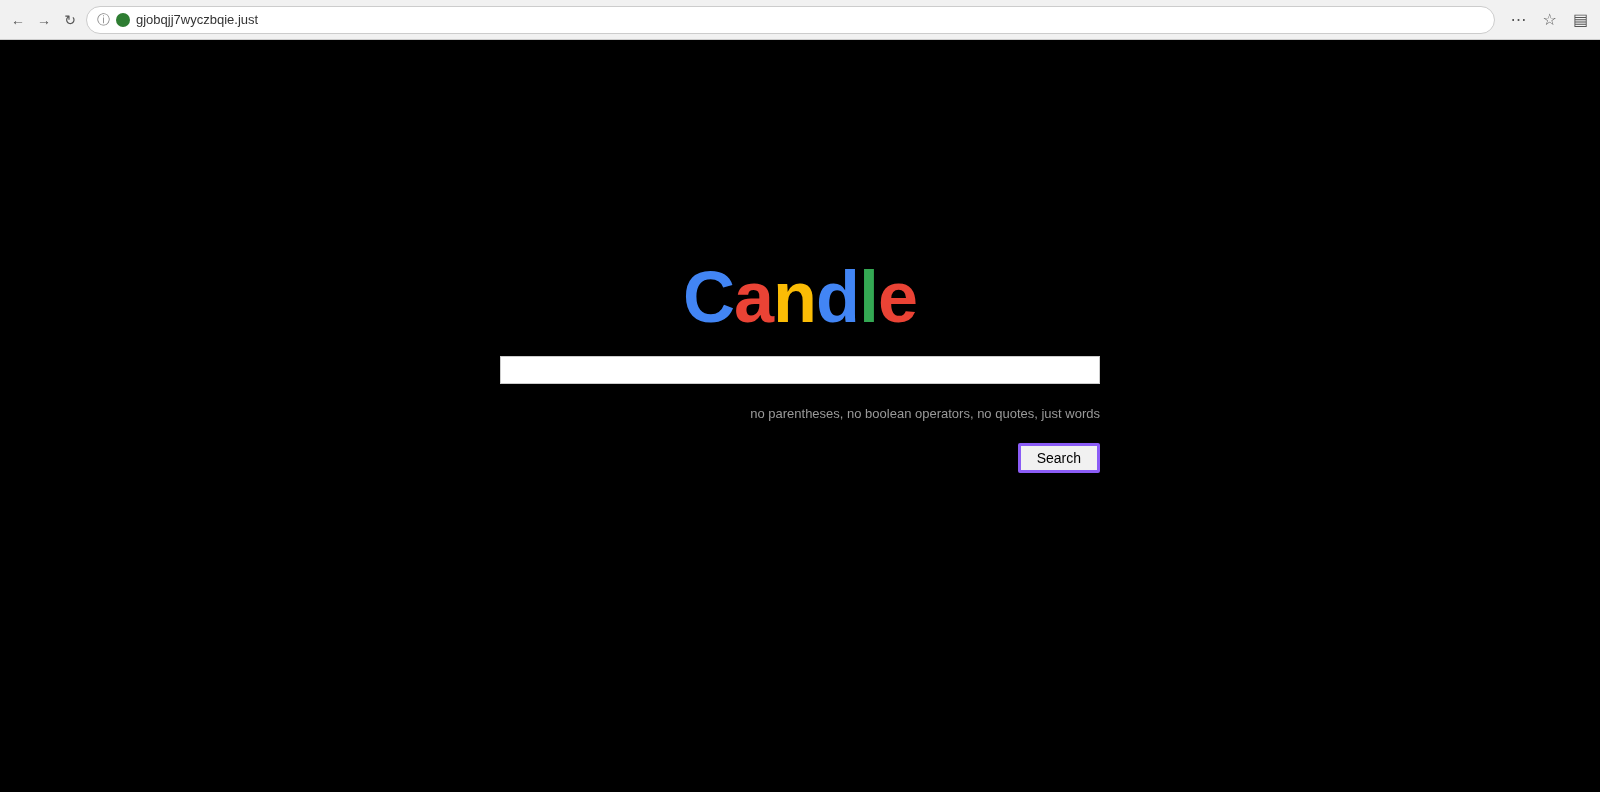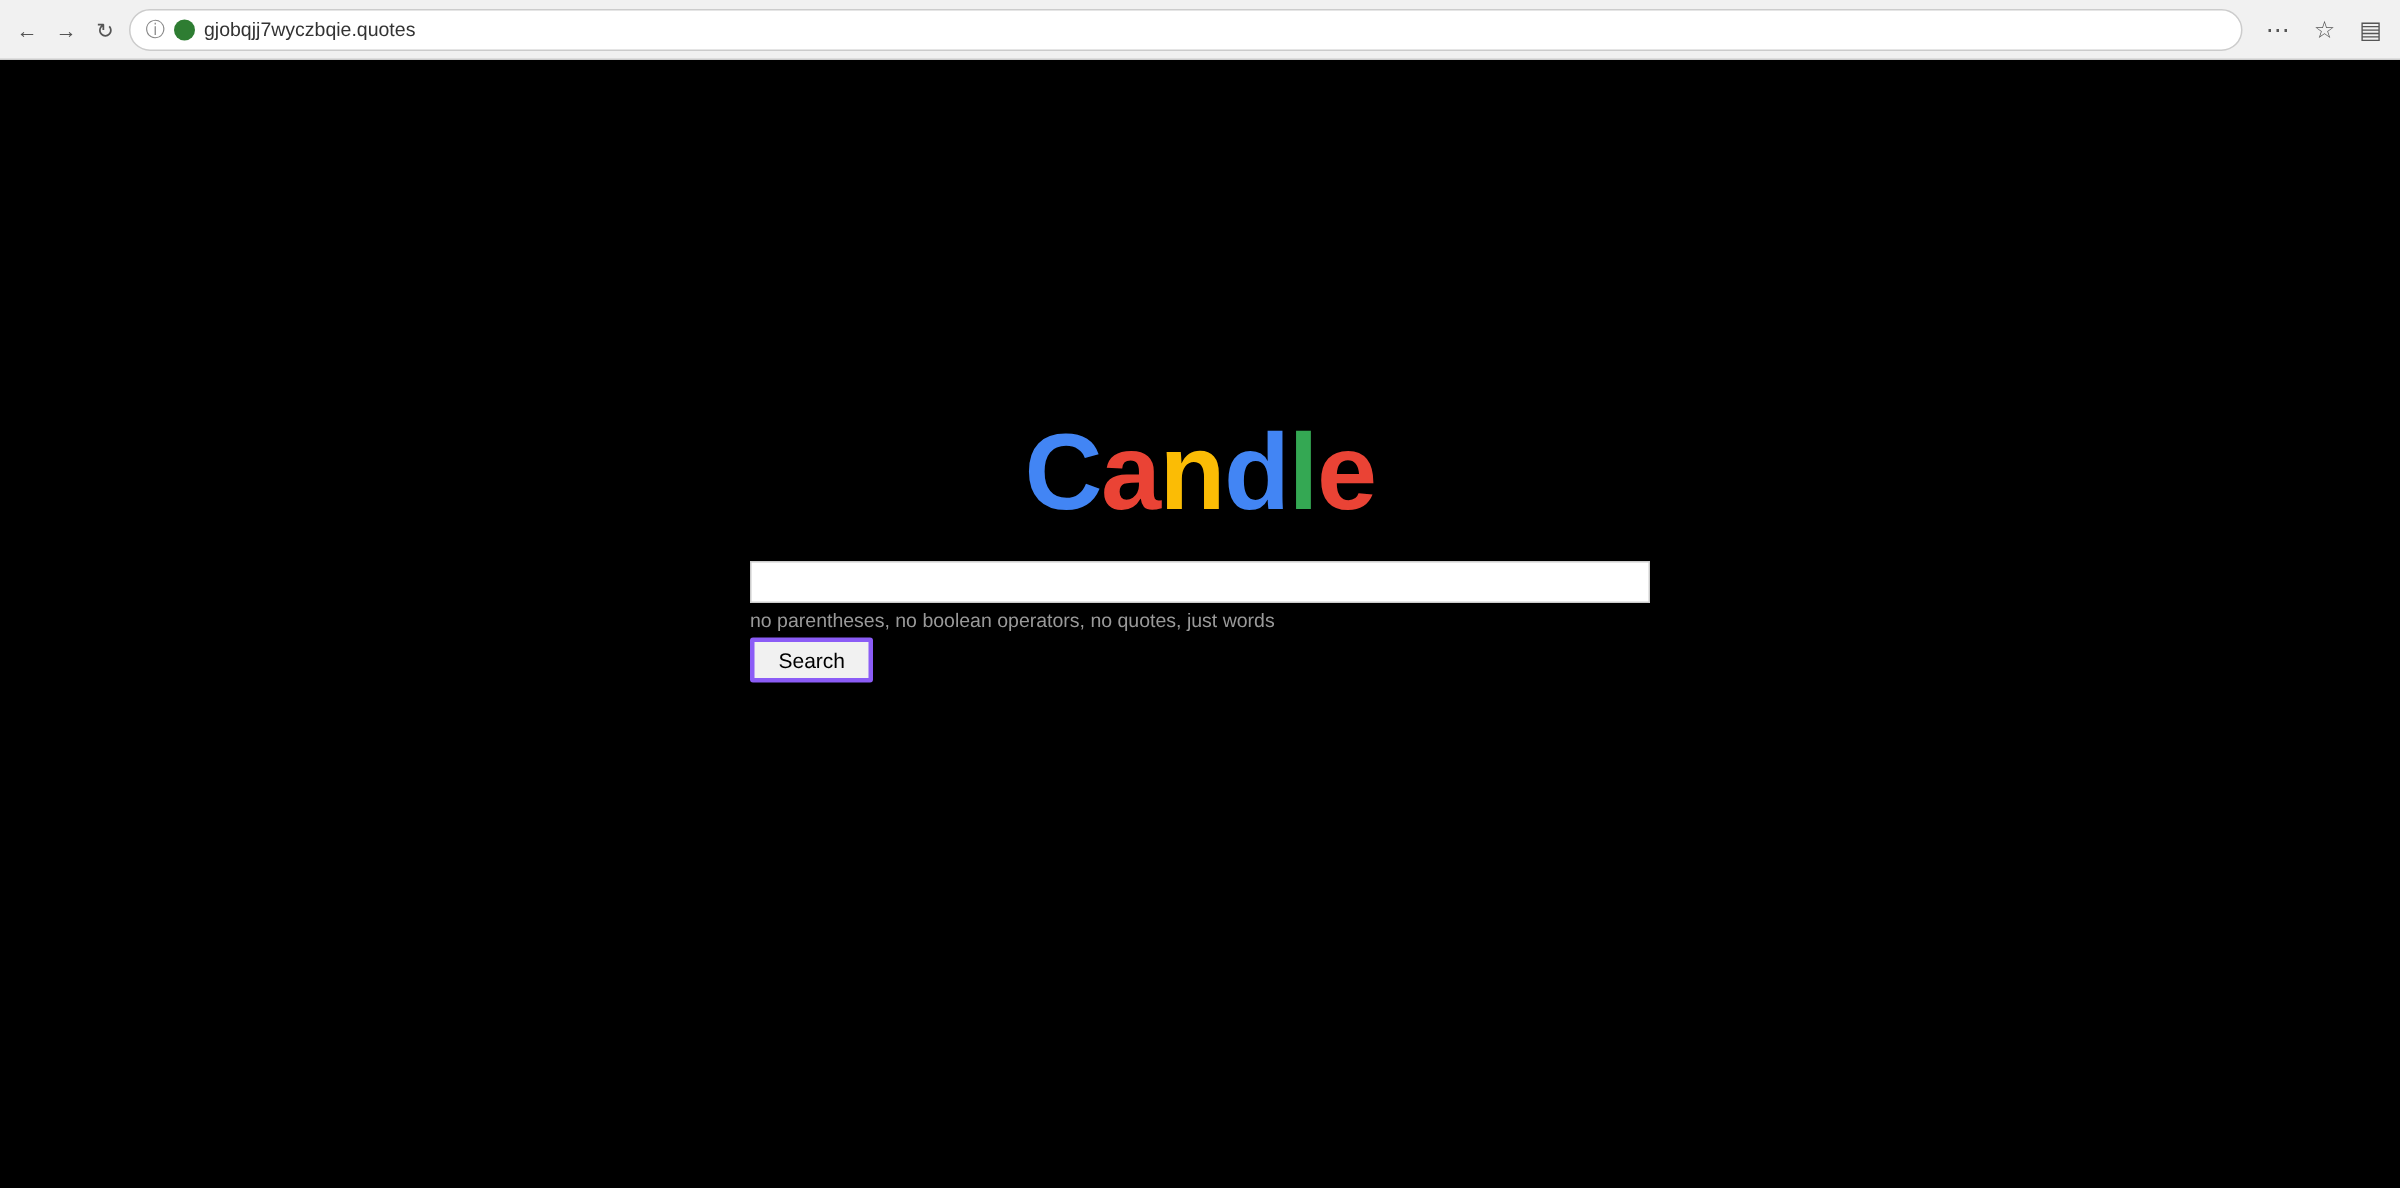--- a/index.html
+++ b/index.html
@@ -111,22 +111,22 @@
     .logo-C { color: #4285F4; }
     .logo-a { color: #EA4335; }
     .logo-n { color: #FBBC05; }
     .logo-d { color: #4285F4; }
     .logo-l { color: #34A853; }
     .logo-e { color: #EA4335; }
 
     .search-form {
       display: flex;
       flex-direction: column;
-      align-items: flex-start;
-      gap: 4px;
+      align-items: flex-end;
+      gap: 22px;
       width: 600px;
     }
 
     .search-input {
       width: 100%;
       height: 28px;
       background: #fff;
       border: 1px solid #ccc;
       outline: none;
       padding: 2px 6px;
@@ -153,21 +153,21 @@
 <body>
 
 <div class="browser-chrome">
   <button class="browser-btn">←</button>
   <button class="browser-btn">→</button>
   <button class="browser-btn">↻</button>
 
   <div class="address-bar-wrapper">
     <span class="address-info-icon">ⓘ</span>
     <span class="address-green-dot"></span>
-    <span class="address-text">gjobqjj7wyczbqie.quotes</span>
+    <span class="address-text">gjobqjj7wyczbqie.just</span>
   </div>
 
   <div class="browser-right-icons">
     <span class="browser-right-icon">⋯</span>
     <span class="browser-right-icon">☆</span>
     <span class="browser-right-icon">▤</span>
   </div>
 </div>
 
 <div class="page-content">

